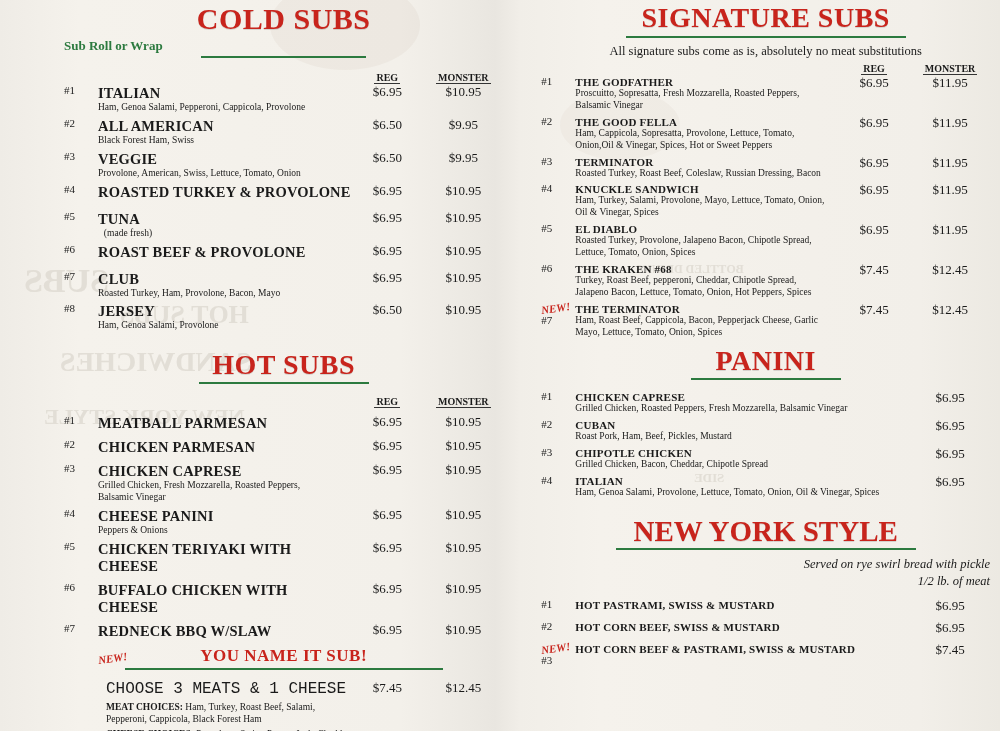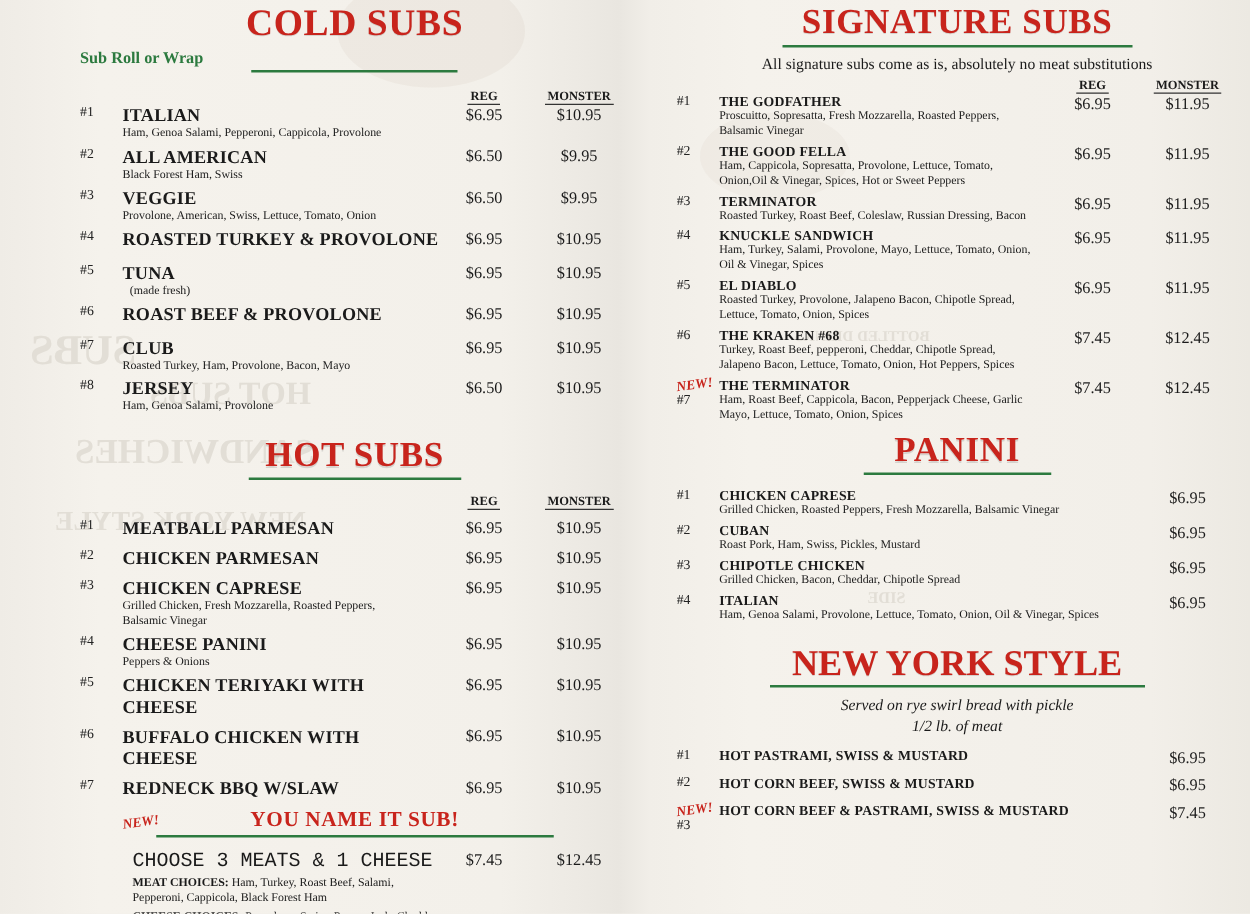--- a/index.html
+++ b/index.html
@@ -105,21 +105,21 @@
   .deli-head{
     color:#c8241c;
     font-weight:bold;
     text-align:center;
     font-size:29px;
     line-height:1.05;
     margin:14px 0 0 0;
     text-shadow:0 1px 0 rgba(0,0,0,.12);
   }
   .deli-note{
-    text-align:center;font-style:italic;font-size:12.5px;margin-top:6px;line-height:1.35;
+    text-align:right;font-style:italic;font-size:12.5px;margin-top:6px;line-height:1.35;
   }
 
   .stain{
     position:absolute;border-radius:50%;
     pointer-events:none;
   }
 </style>
 </head>
 <body>
 
@@ -442,21 +442,21 @@
           <td>
                 <div class="name small">CHICKEN CAPRESE</div>
               <div class="desc" style="width:300px;">Grilled Chicken, Roasted Peppers, Fresh Mozzarella, Balsamic Vinegar</div>
               </td>
           <td class="price2">$6.95</td>
         </tr>
         <tr>
           <td class="num">#2</td>
           <td>
                 <div class="name small">CUBAN</div>
-              <div class="desc" style="width:300px;">Roast Pork, Ham, Swiss, Pickles, Mustard</div>
+              <div class="desc" style="width:300px;">Roast Pork, Ham, Beef, Pickles, Mustard</div>
               </td>
           <td class="price2">$6.95</td>
         </tr>
         <tr>
           <td class="num">#3</td>
           <td>
                 <div class="name small">CHIPOTLE CHICKEN</div>
               <div class="desc" style="width:300px;">Grilled Chicken, Bacon, Cheddar, Chipotle Spread</div>
               </td>
           <td class="price2">$6.95</td>

